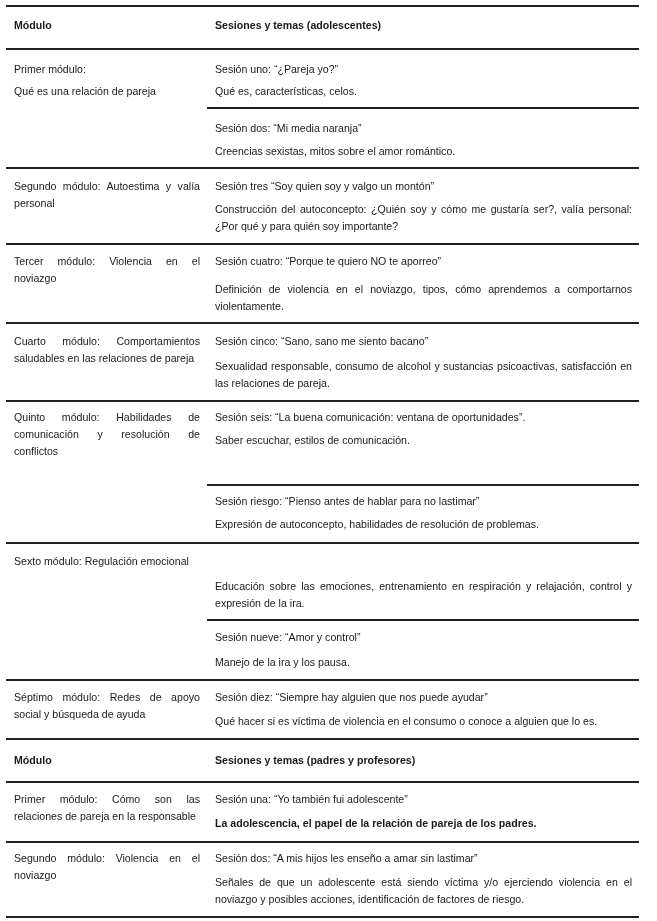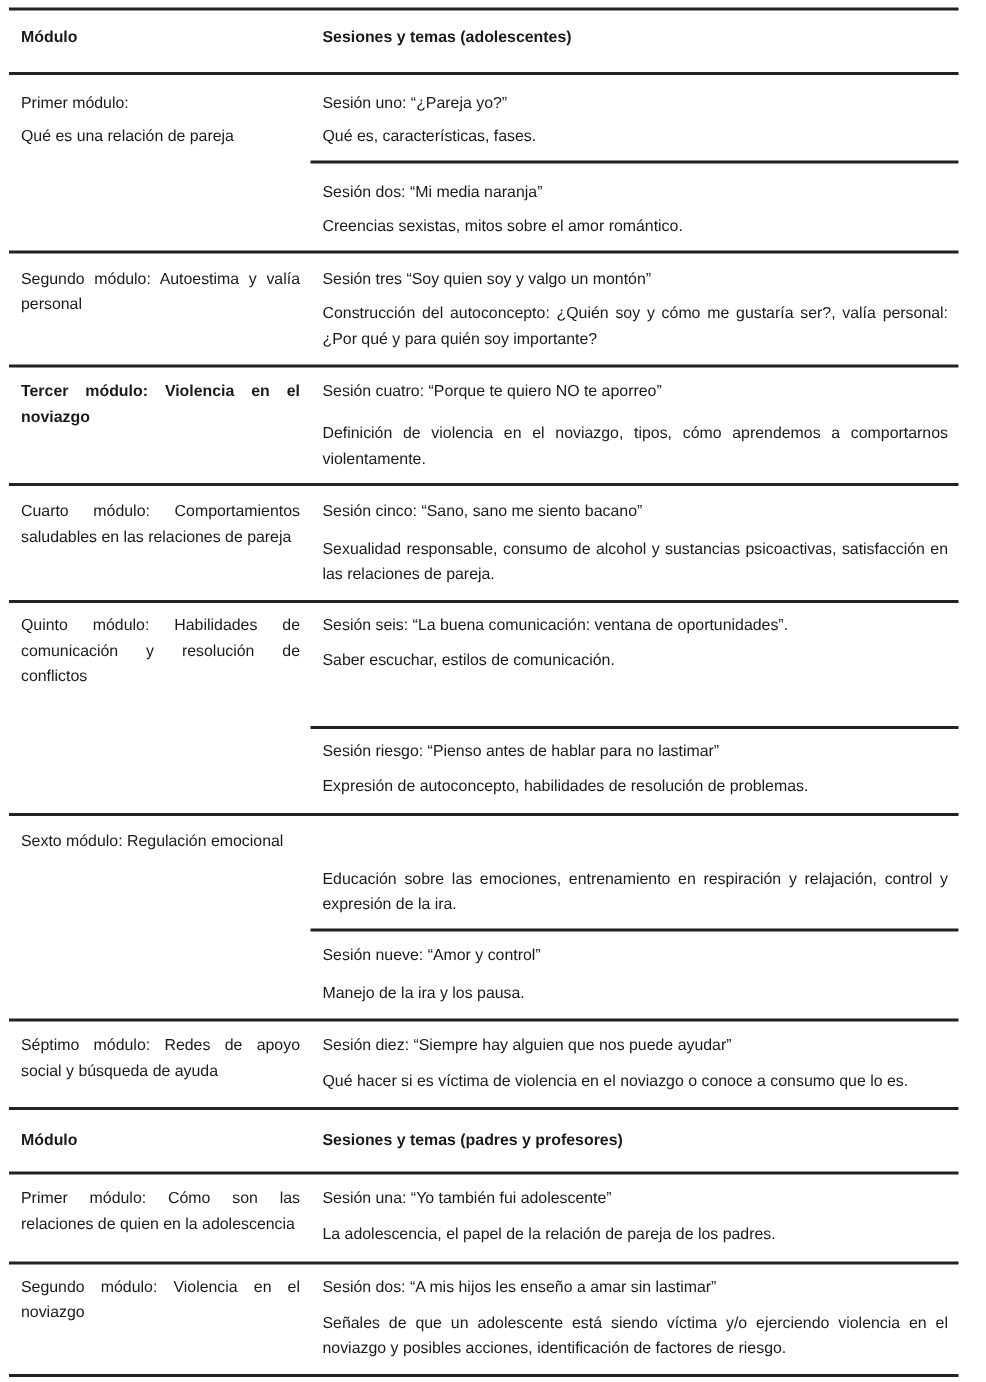--- a/index.html
+++ b/index.html
@@ -17,32 +17,32 @@
 <div class="page">
 
   <div class="hline" style="left:6px;right:18px;top:5px;"></div>
   <div class="cell left hdr" style="top:17px;">Módulo</div>
   <div class="cell right hdr" style="top:17px;">Sesiones y temas (adolescentes)</div>
   <div class="hline" style="left:6px;right:18px;top:48px;"></div>
 
   <div class="cell left" style="top:61px;">Primer módulo:</div>
   <div class="cell left" style="top:83px;">Qué es una relación de pareja</div>
   <div class="cell right" style="top:61px;">Sesión uno: “¿Pareja yo?”</div>
-  <div class="cell right" style="top:83px;">Qué es, características, fases.</div>
+  <div class="cell right" style="top:83px;">Qué es, características, celos.</div>
   <div class="hline" style="left:207px;right:18px;top:107px;"></div>
   <div class="cell right" style="top:120px;">Sesión dos: “Mi media naranja”</div>
   <div class="cell right" style="top:143px;">Creencias sexistas, mitos sobre el amor romántico.</div>
   <div class="hline" style="left:6px;right:18px;top:167px;"></div>
 
   <div class="cell left" style="top:178px;">Segundo módulo: Autoestima y valía personal</div>
   <div class="cell right" style="top:178px;">Sesión tres “Soy quien soy y valgo un montón”</div>
   <div class="cell right" style="top:201px;">Construcción del autoconcepto: ¿Quién soy y cómo me gustaría ser?, valía personal: ¿Por qué y para quién soy importante?</div>
   <div class="hline" style="left:6px;right:18px;top:243px;"></div>
 
-  <div class="cell left" style="top:253px;font-weight:bold;">Tercer módulo: Violencia en el noviazgo</div>
+  <div class="cell left" style="top:253px;">Tercer módulo: Violencia en el noviazgo</div>
   <div class="cell right" style="top:253px;">Sesión cuatro: “Porque te quiero NO te aporreo”</div>
   <div class="cell right" style="top:281px;">Definición de violencia en el noviazgo, tipos, cómo aprendemos a comportarnos violentamente.</div>
   <div class="hline" style="left:6px;right:18px;top:322px;"></div>
 
   <div class="cell left" style="top:333px;">Cuarto módulo: Comportamientos saludables en las relaciones de pareja</div>
   <div class="cell right" style="top:358px;">Sexualidad responsable, consumo de alcohol y sustancias psicoactivas, satisfacción en las relaciones de pareja.</div>
   <div class="cell right" style="top:333px;">Sesión cinco: “Sano, sano me siento bacano”</div>
   <div class="hline" style="left:6px;right:18px;top:400px;"></div>
 
   <div class="cell left" style="top:409px;">Quinto módulo: Habilidades de comunicación y resolución de conflictos</div>
@@ -55,30 +55,30 @@
 
   <div class="cell left" style="top:553px;">Sexto módulo: Regulación emocional</div>
   <div class="cell right" style="top:578px;">Educación sobre las emociones, entrenamiento en respiración y relajación, control y expresión de la ira.</div>
   <div class="hline" style="left:207px;right:18px;top:619px;"></div>
   <div class="cell right" style="top:629px;">Sesión nueve: “Amor y control”</div>
   <div class="cell right" style="top:654px;">Manejo de la ira y los pausa.</div>
   <div class="hline" style="left:6px;right:18px;top:679px;"></div>
 
   <div class="cell left" style="top:689px;">Séptimo módulo: Redes de apoyo social y búsqueda de ayuda</div>
   <div class="cell right" style="top:689px;">Sesión diez: “Siempre hay alguien que nos puede ayudar”</div>
-  <div class="cell right" style="top:713px;">Qué hacer si es víctima de violencia en el noviazgo o conoce a consumo que lo es.</div>
+  <div class="cell right" style="top:713px;">Qué hacer si es víctima de violencia en el consumo o conoce a alguien que lo es.</div>
   <div class="hline" style="left:6px;right:18px;top:738px;"></div>
 
   <div class="cell left hdr" style="top:752px;">Módulo</div>
   <div class="cell right hdr" style="top:752px;">Sesiones y temas (padres y profesores)</div>
   <div class="hline" style="left:6px;right:18px;top:781px;"></div>
 
-  <div class="cell left" style="top:791px;">Primer módulo: Cómo son las relaciones de quien en la adolescencia</div>
+  <div class="cell left" style="top:791px;">Primer módulo: Cómo son las relaciones de pareja en la responsable</div>
   <div class="cell right" style="top:791px;">Sesión una: “Yo también fui adolescente”</div>
-  <div class="cell right" style="top:815px;">La adolescencia, el papel de la relación de pareja de los padres.</div>
+  <div class="cell right" style="top:815px;font-weight:bold;">La adolescencia, el papel de la relación de pareja de los padres.</div>
   <div class="hline" style="left:6px;right:18px;top:841px;"></div>
 
   <div class="cell right" style="top:850px;">Sesión dos: “A mis hijos les enseño a amar sin lastimar”</div>
   <div class="cell left" style="top:850px;">Segundo módulo: Violencia en el noviazgo</div>
   <div class="cell right" style="top:874px;">Señales de que un adolescente está siendo víctima y/o ejerciendo violencia en el noviazgo y posibles acciones, identificación de factores de riesgo.</div>
   <div class="hline" style="left:6px;right:18px;top:916px;"></div>
 
 </div>
 
 </body></html>

